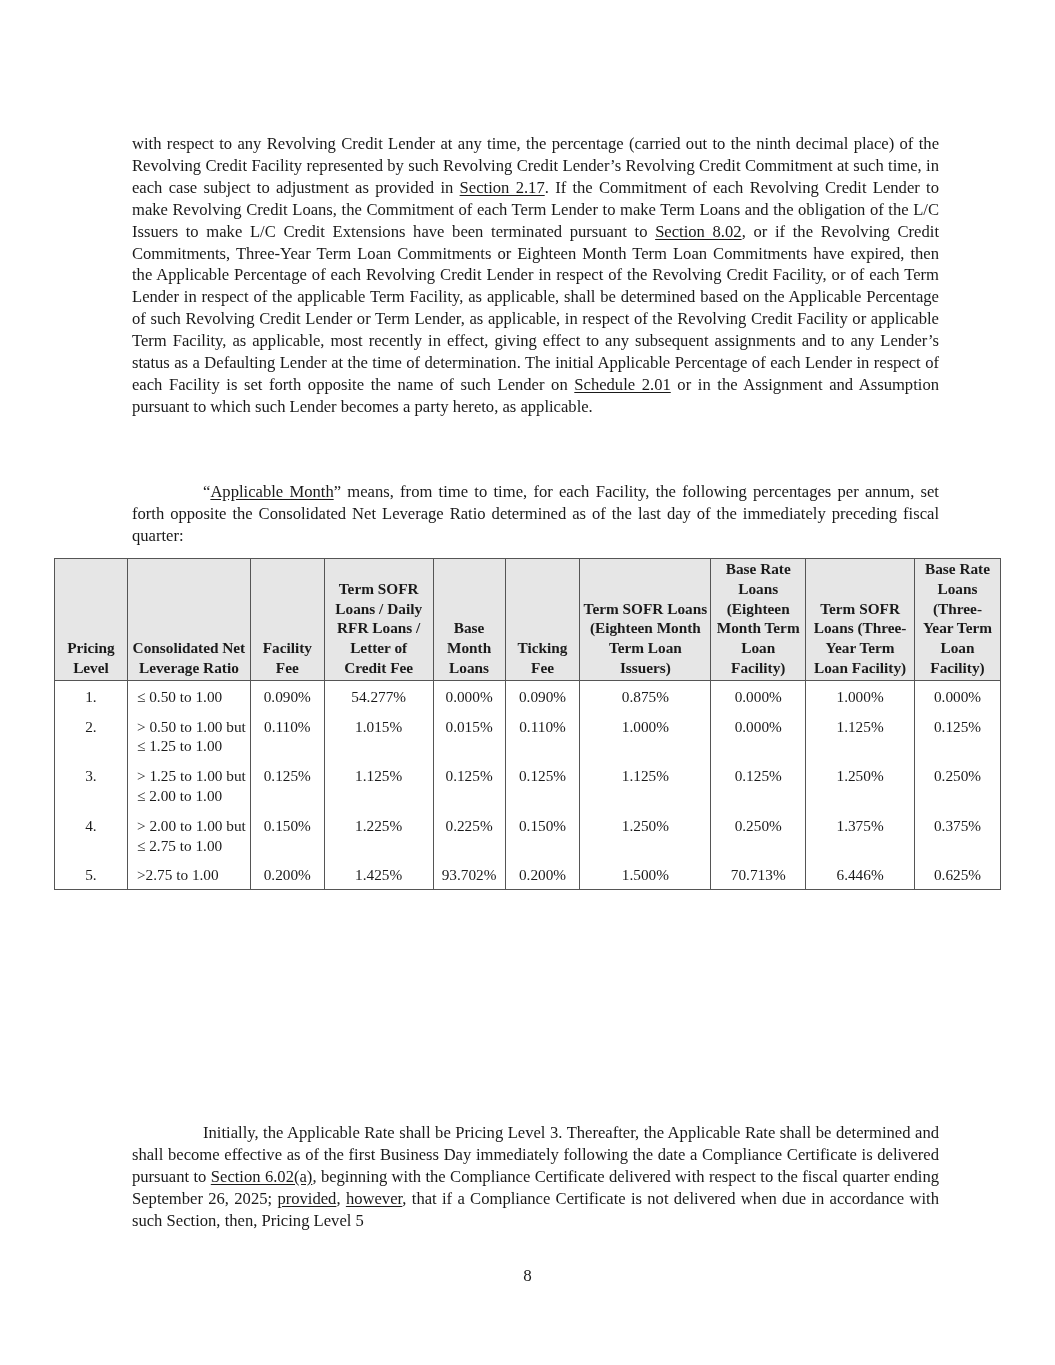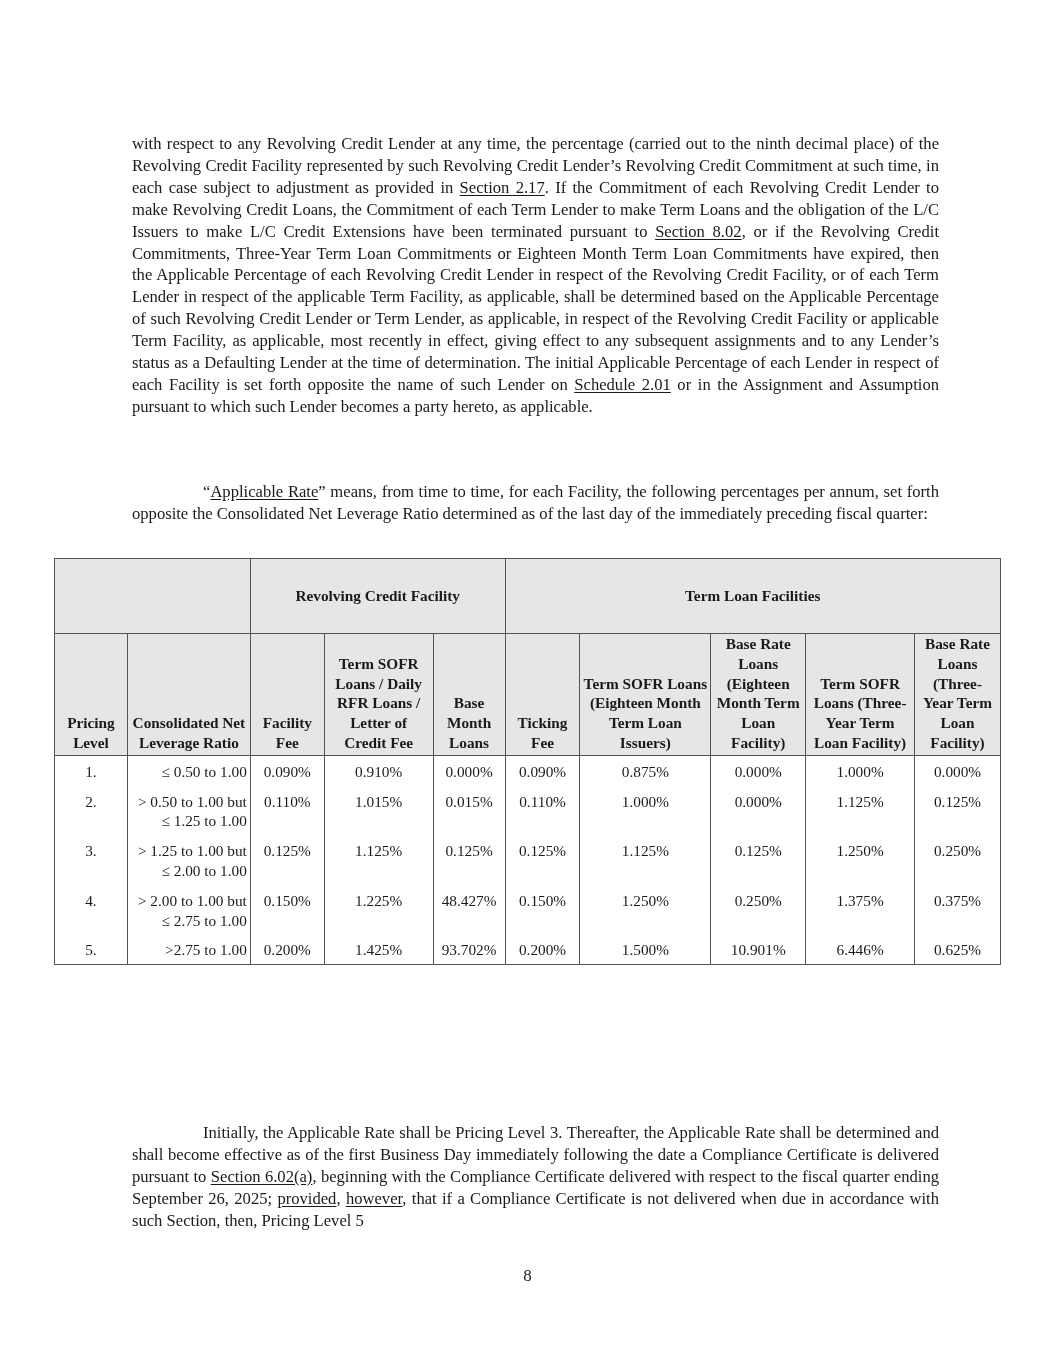--- a/index.html
+++ b/index.html
@@ -12,68 +12,63 @@
   #p1 { top: 125px; }
   #p2 { top: 473px; }
   #p3 { top: 1114px; }
   table.rates { position: absolute; left: 54px; top: 558px; width: 947px;
                 border-collapse: collapse; font-size: 15.3px; line-height: 19.8px; }
   table.rates th, table.rates td { border: 1px solid #555; padding: 0 3px; }
   table.rates th { background: #e6e6e6; font-weight: bold; text-align: center; vertical-align: bottom; padding-bottom: 2px; }
   table.rates tr.group th { height: 74px; vertical-align: middle; padding-bottom: 0; }
   table.rates tbody td { border-top: none; border-bottom: none; vertical-align: top; text-align: center; padding-top: 6px; padding-bottom: 4px; }
   table.rates tbody tr:last-child td { border-bottom: 1px solid #555; }
-  table.rates td.ratio { text-align: right; padding-left: 9px; }
+  table.rates td.ratio { text-align: left; padding-left: 9px; }
   .pagenum { position: absolute; top: 1266px; left: 0; width: 1055px; text-align: center; font-size: 17px; }
 </style>
 </head>
 <body>
 
 <p class="para" id="p1"><span>with respect to any Revolving Credit Lender at any time, the percentage (carried out to the ninth decimal place) of the Revolving Credit Facility represented by such Revolving Credit Lender’s Revolving Credit Commitment at such time, in each case subject to adjustment as provided in </span><span class="u">Section 2.17</span><span>.  If the Commitment of each Revolving Credit Lender to make Revolving Credit Loans, the Commitment of each Term Lender to make Term Loans and the obligation of the L/C Issuers to make L/C Credit Extensions have been terminated pursuant to </span><span class="u">Section 8.02</span><span>, or if the Revolving Credit Commitments, Three-Year Term Loan Commitments or Eighteen Month Term Loan Commitments have expired, then the Applicable Percentage of each Revolving Credit Lender in respect of the Revolving Credit Facility, or of each Term Lender in respect of the applicable Term Facility, as applicable, shall be determined based on the Applicable Percentage of such Revolving Credit Lender or Term Lender, as applicable, in respect of the Revolving Credit Facility or applicable Term Facility, as applicable, most recently in effect, giving effect to any subsequent assignments and to any Lender’s status as a Defaulting Lender at the time of determination. The initial Applicable Percentage of each Lender in respect of each Facility is set forth opposite the name of such Lender on </span><span class="u">Schedule 2.01</span><span> or in the Assignment and Assumption pursuant to which such Lender becomes a party hereto, as applicable.</span></p>
 
-<p class="para indent" id="p2"><span>“</span><span class="u">Applicable Rate</span><span>” means, from time to time, for each Facility, the following percentages per annum, set forth opposite the Consolidated Net Leverage Ratio determined as of the last day of the immediately preceding fiscal quarter:</span></p>
+<p class="para indent" id="p2"><span>“</span><span class="u">Applicable Month</span><span>” means, from time to time, for each Facility, the following percentages per annum, set forth opposite the Consolidated Net Leverage Ratio determined as of the last day of the immediately preceding fiscal quarter:</span></p>
 
 <table class="rates">
   <colgroup>
     <col style="width:73px">
       <col style="width:123px">
       <col style="width:74px">
       <col style="width:109px">
       <col style="width:72px">
     <col style="width:75px">
       <col style="width:131px">
       <col style="width:95px">
       <col style="width:109px">
       <col style="width:86px">
   </colgroup>
   <thead>
-    <tr class="group">
-      <th colspan="2"></th>
-      <th colspan="3">Revolving Credit Facility</th>
-      <th colspan="5">Term Loan Facilities</th>
-    </tr>
     <tr>
       <th>Pricing Level</th>
       <th>Consolidated Net Leverage Ratio</th>
       <th>Facility Fee</th>
       <th>Term SOFR Loans / Daily RFR Loans / Letter of Credit Fee</th>
       <th>Base Month Loans</th>
       <th>Ticking Fee</th>
       <th>Term SOFR Loans (Eighteen Month Term Loan Issuers)</th>
       <th>Base Rate Loans (Eighteen Month Term Loan Facility)</th>
       <th>Term SOFR Loans (Three-Year Term Loan Facility)</th>
       <th>Base Rate Loans (Three-Year Term Loan Facility)</th>
     </tr>
   </thead>
   <tbody id="rate-body">
       <tr>
         <td>1.</td>
         <td class="ratio">≤ 0.50 to 1.00</td>
         <td>0.090%</td>
-        <td>0.910%</td>
+        <td>54.277%</td>
         <td>0.000%</td>
         <td>0.090%</td>
         <td>0.875%</td>
         <td>0.000%</td>
         <td>1.000%</td>
         <td>0.000%</td>
       </tr>
       <tr>
         <td>2.</td>
         <td class="ratio">&gt; 0.50 to 1.00 but ≤ 1.25 to 1.00</td>
@@ -96,36 +91,36 @@
         <td>1.125%</td>
         <td>0.125%</td>
         <td>1.250%</td>
         <td>0.250%</td>
       </tr>
       <tr>
         <td>4.</td>
         <td class="ratio">&gt; 2.00 to 1.00 but ≤ 2.75 to 1.00</td>
         <td>0.150%</td>
         <td>1.225%</td>
-        <td>48.427%</td>
+        <td>0.225%</td>
         <td>0.150%</td>
         <td>1.250%</td>
         <td>0.250%</td>
         <td>1.375%</td>
         <td>0.375%</td>
       </tr>
       <tr>
         <td>5.</td>
         <td class="ratio">&gt;2.75 to 1.00</td>
         <td>0.200%</td>
         <td>1.425%</td>
         <td>93.702%</td>
         <td>0.200%</td>
         <td>1.500%</td>
-        <td>10.901%</td>
+        <td>70.713%</td>
         <td>6.446%</td>
         <td>0.625%</td>
       </tr>
     </tbody>
 </table>
 
 <p class="para indent" id="p3"><span>Initially, the Applicable Rate shall be Pricing Level 3.  Thereafter, the Applicable Rate shall be determined and shall become effective as of the first Business Day immediately following the date a Compliance Certificate is delivered pursuant to </span><span class="u">Section 6.02(a)</span><span>, beginning with the Compliance Certificate delivered with respect to the fiscal quarter ending September 26, 2025; </span><span class="u">provided</span><span>, </span><span class="u">however</span><span>, that if a Compliance Certificate is not delivered when due in accordance with such Section, then, Pricing Level 5</span></p>
 
 <div class="pagenum">8</div>
 

